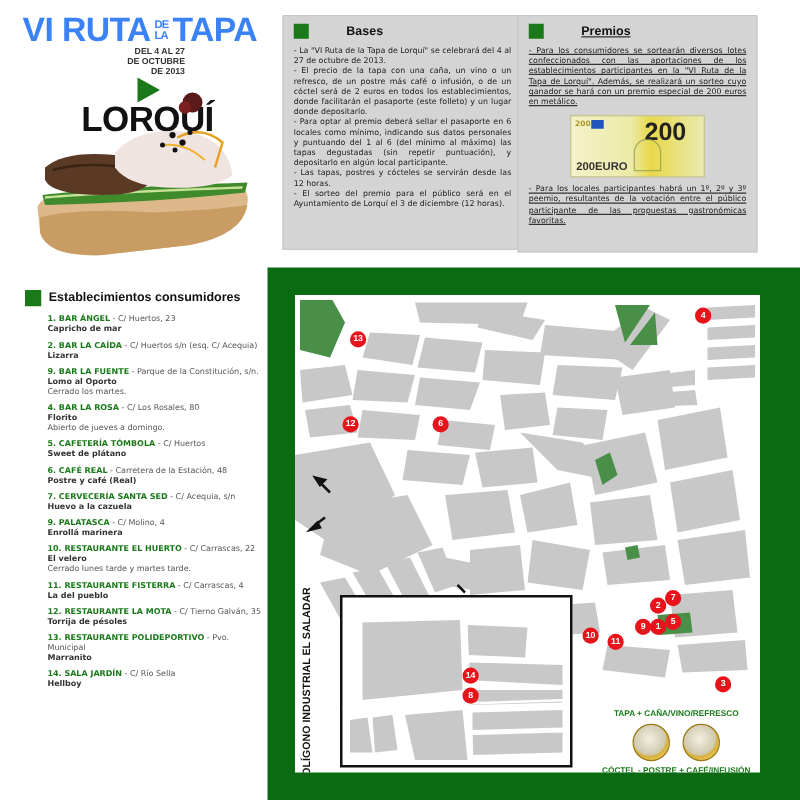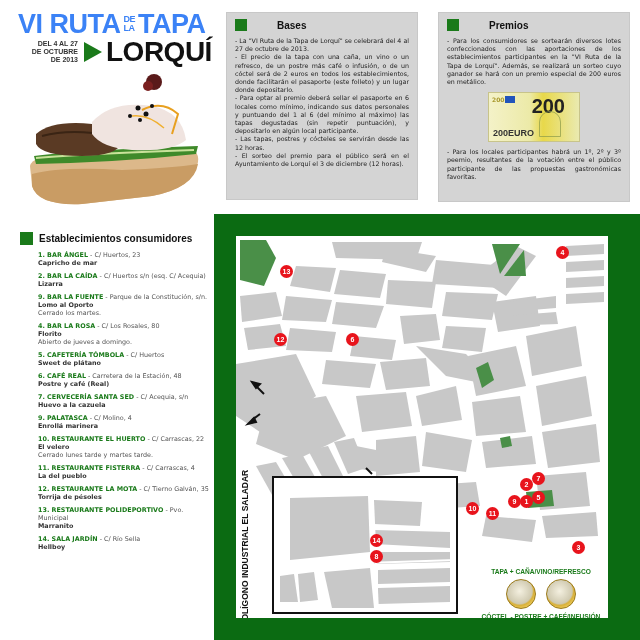--- a/index.html
+++ b/index.html
@@ -3,38 +3,38 @@
 <meta charset="utf-8">
 <style>
   * { box-sizing: border-box; margin: 0; padding: 0; }
   html, body { width: 640px; height: 640px; overflow: hidden; background: #ffffff; }
   body { position: relative; font-family: "DejaVu Sans", sans-serif; color: #333; }
 
   
   .logo { position: absolute; left: 18px; top: 10px; width: 200px; }
   .logo-line1 { font-family: "Liberation Sans", sans-serif; font-weight: 900; color: #3b82f6; font-size: 27px; letter-spacing: -0.5px; line-height: 28px; white-space: nowrap; display: flex; align-items: center; }
   .logo-line1 .dela { display: inline-flex; flex-direction: column; font-size: 9px; line-height: 9px; margin: 0 3px; }
-  .logo-line2 { display: flex; align-items: center; margin-top: 0; }
+  .logo-line2 { display: flex; align-items: center; margin-top: 0; flex-direction: column; }
   .dates { font-family: "Liberation Sans", sans-serif; font-weight: 700; font-size: 7px; line-height: 8px; text-align: right; color: #333; width: 60px; }
   .play { width: 0; height: 0; border-top: 10px solid transparent; border-bottom: 10px solid transparent; border-left: 18px solid #1a7a1a; margin: 0 4px 0 6px; }
   .lorqui { font-family: "Liberation Sans", sans-serif; font-weight: 900; font-size: 28px; color: #111; letter-spacing: -0.5px; line-height: 28px; }
 
   
   .tapa { position: absolute; left: 22px; top: 70px; width: 196px; height: 140px; }
 
   
   .box { position: absolute; background: #d4d4d4; border: 1px solid #c8c8c8; padding: 6px 8px; }
   .box-bases { left: 226px; top: 12px; width: 192px; height: 188px; }
-  .box-premios { left: 438px; top: 12px; width: 192px; height: 190px; }
+  .box-premios { left: 414px; top: 12px; width: 192px; height: 190px; text-decoration: underline; }
   .box-head { display: flex; align-items: center; margin-bottom: 6px; gap: 24px; }
   .sq { width: 12px; height: 12px; background: #1a7a1a; margin-right: 6px; flex-shrink: 0; }
   .box-title { font-family: "Liberation Sans", sans-serif; font-weight: 700; font-size: 10px; color: #111; }
   .box p { font-size: 6.3px; line-height: 8.2px; color: #222; text-align: justify; }
 
-  .banknote { margin: 6px auto 6px auto; width: 92px; height: 50px; background: linear-gradient(90deg,#f4f2c8 0%,#eceaa8 45%,#e8d84a 60%,#eaeab0 100%); border: 1px solid #c8c48a; position: relative; }
+  .banknote { margin: 6px auto 6px auto; width: 108px; height: 50px; background: linear-gradient(90deg,#f4f2c8 0%,#eceaa8 45%,#e8d84a 60%,#eaeab0 100%); border: 1px solid #c8c48a; position: relative; }
   .banknote .big { position: absolute; right: 14px; top: 2px; font-family: "Liberation Sans", sans-serif; font-weight: 700; font-size: 20px; color: #222; }
   .banknote .small-tl { position: absolute; left: 3px; top: 3px; font-size: 6px; color: #aa9a30; font-weight: 700; }
   .banknote .flag { position: absolute; left: 16px; top: 3px; width: 10px; height: 7px; background: #2255bb; }
   .banknote .small-bl { position: absolute; left: 4px; bottom: 3px; font-family: "Liberation Sans", sans-serif; font-weight: 700; font-size: 9px; color: #333; }
   .banknote .arch { position: absolute; left: 50px; top: 18px; width: 22px; height: 26px; border: 1px solid #8a9a4a; border-radius: 11px 11px 0 0; opacity: .7; }
 
   
   .list { position: absolute; left: 20px; top: 232px; width: 190px; }
   .list-head { display: flex; align-items: center; margin-bottom: 7px; }
   .list-head .sq { width: 13px; height: 13px; }

